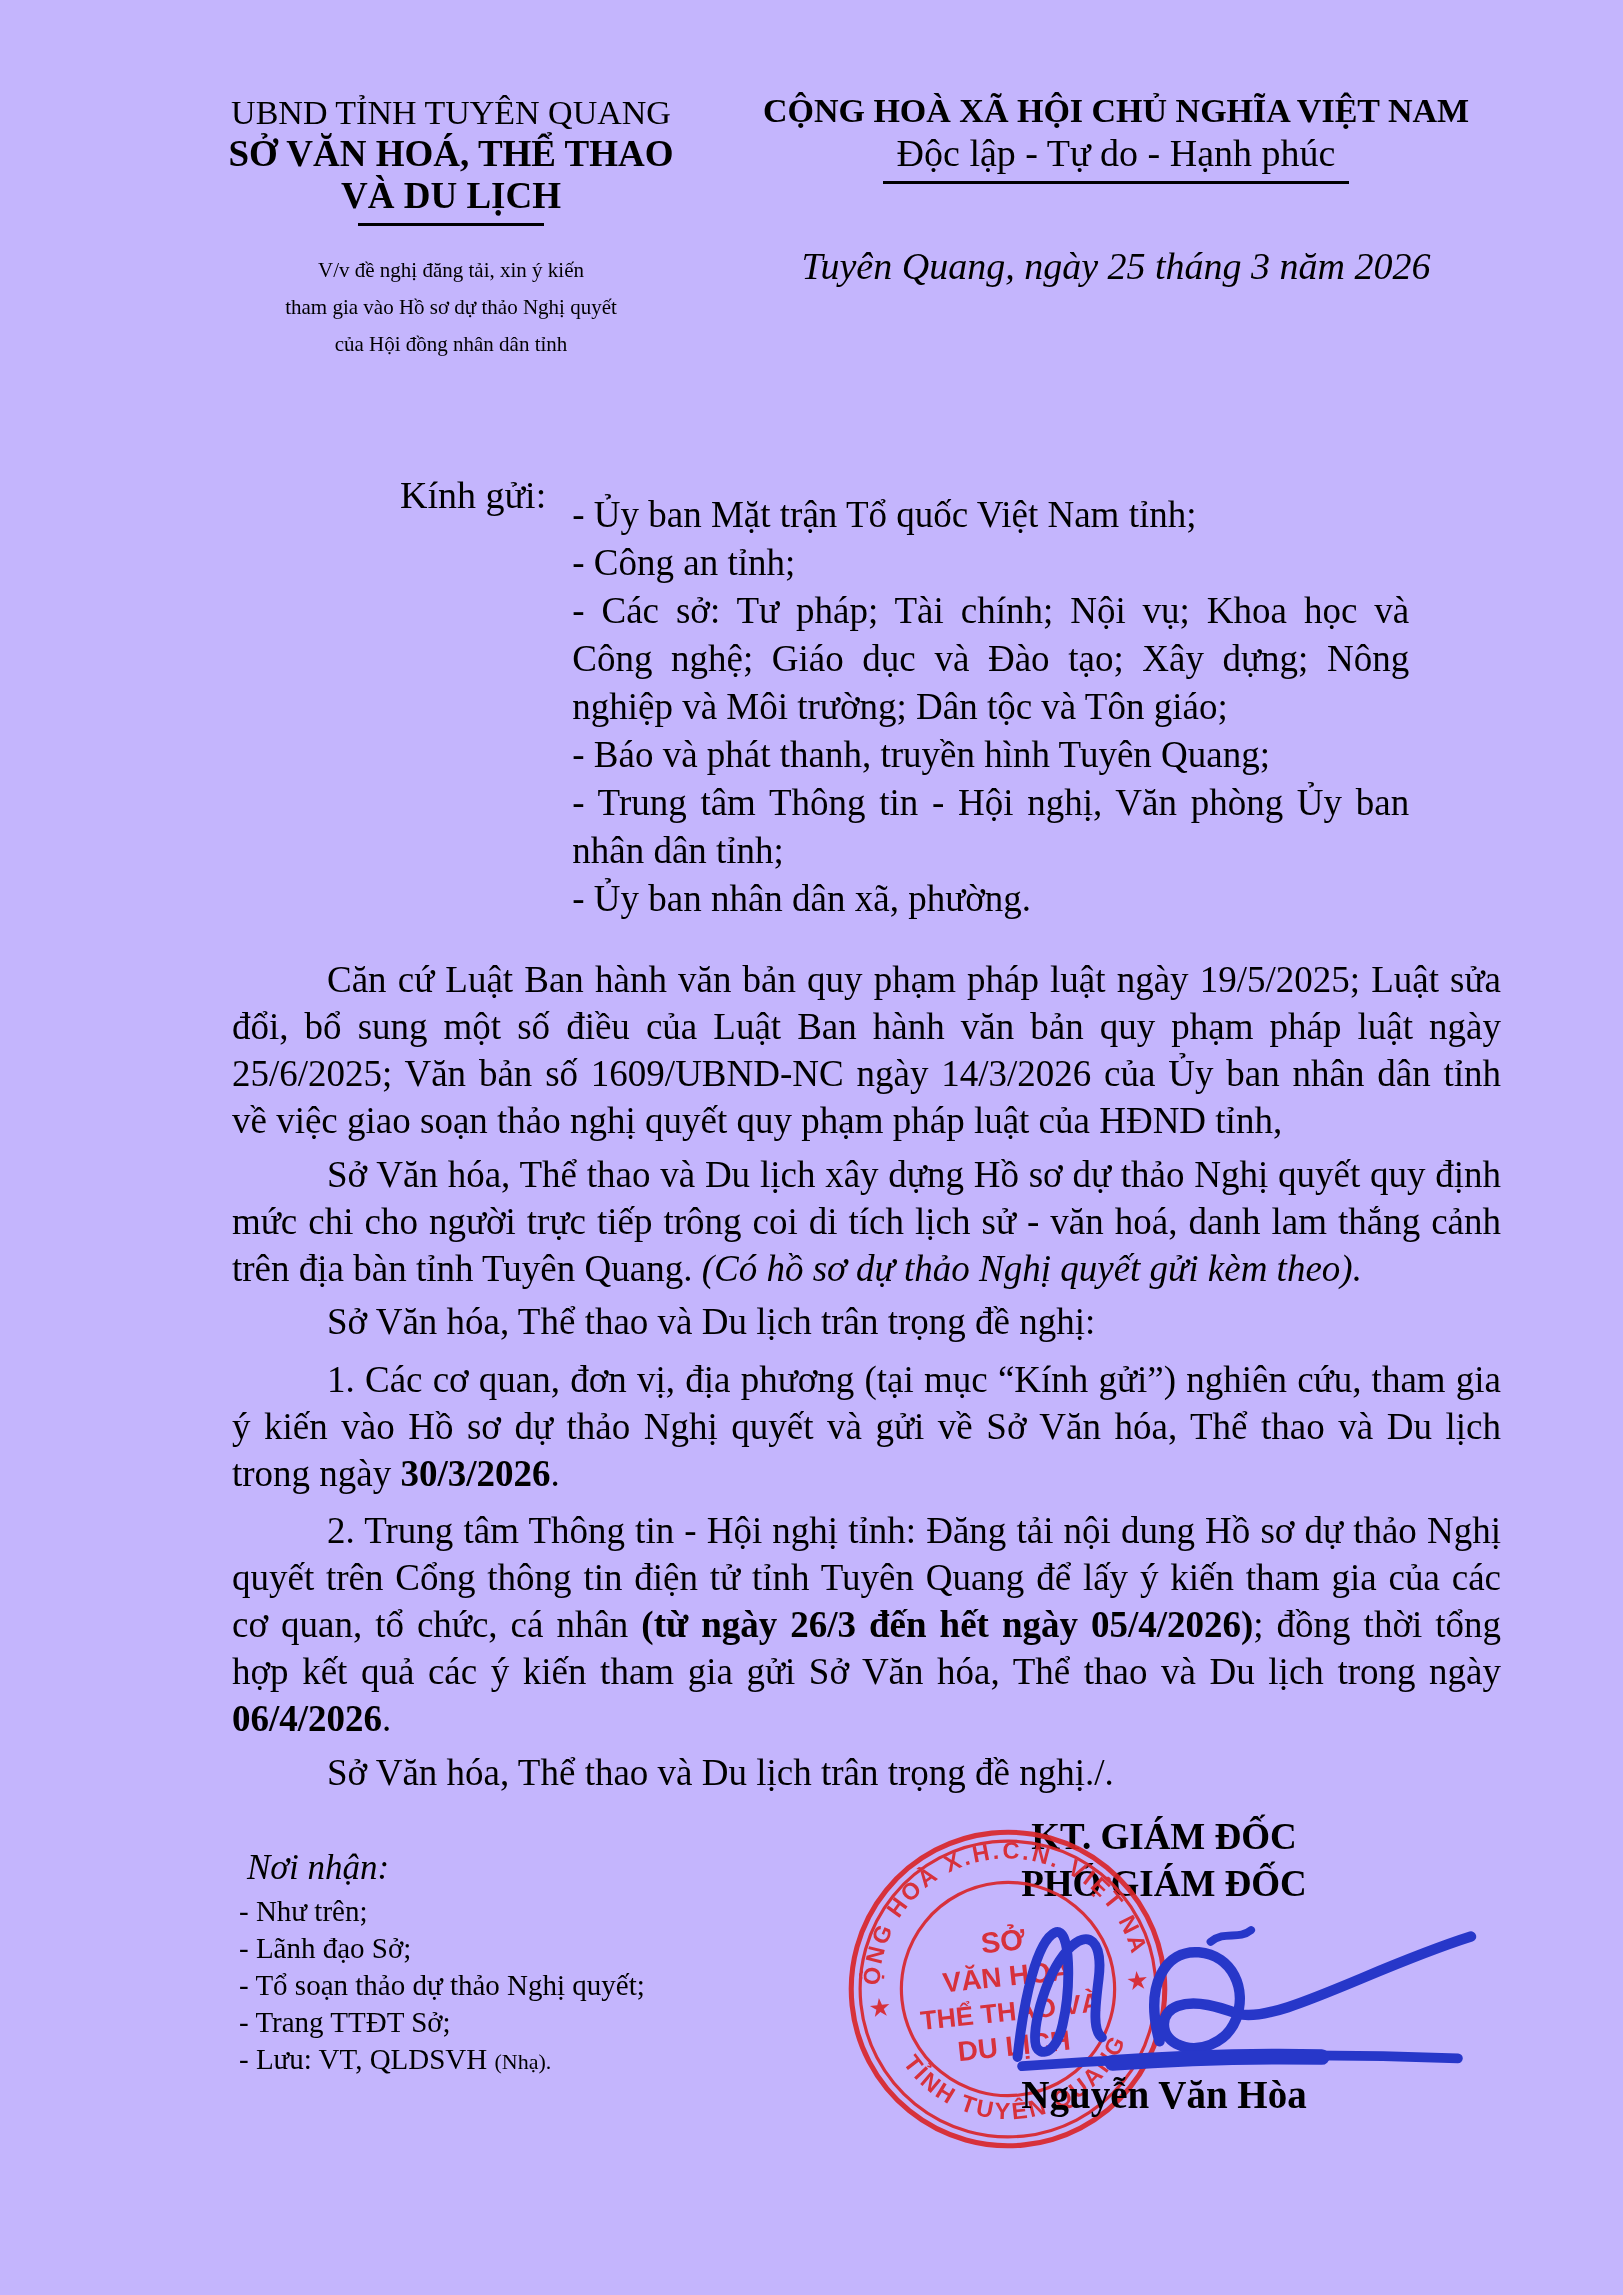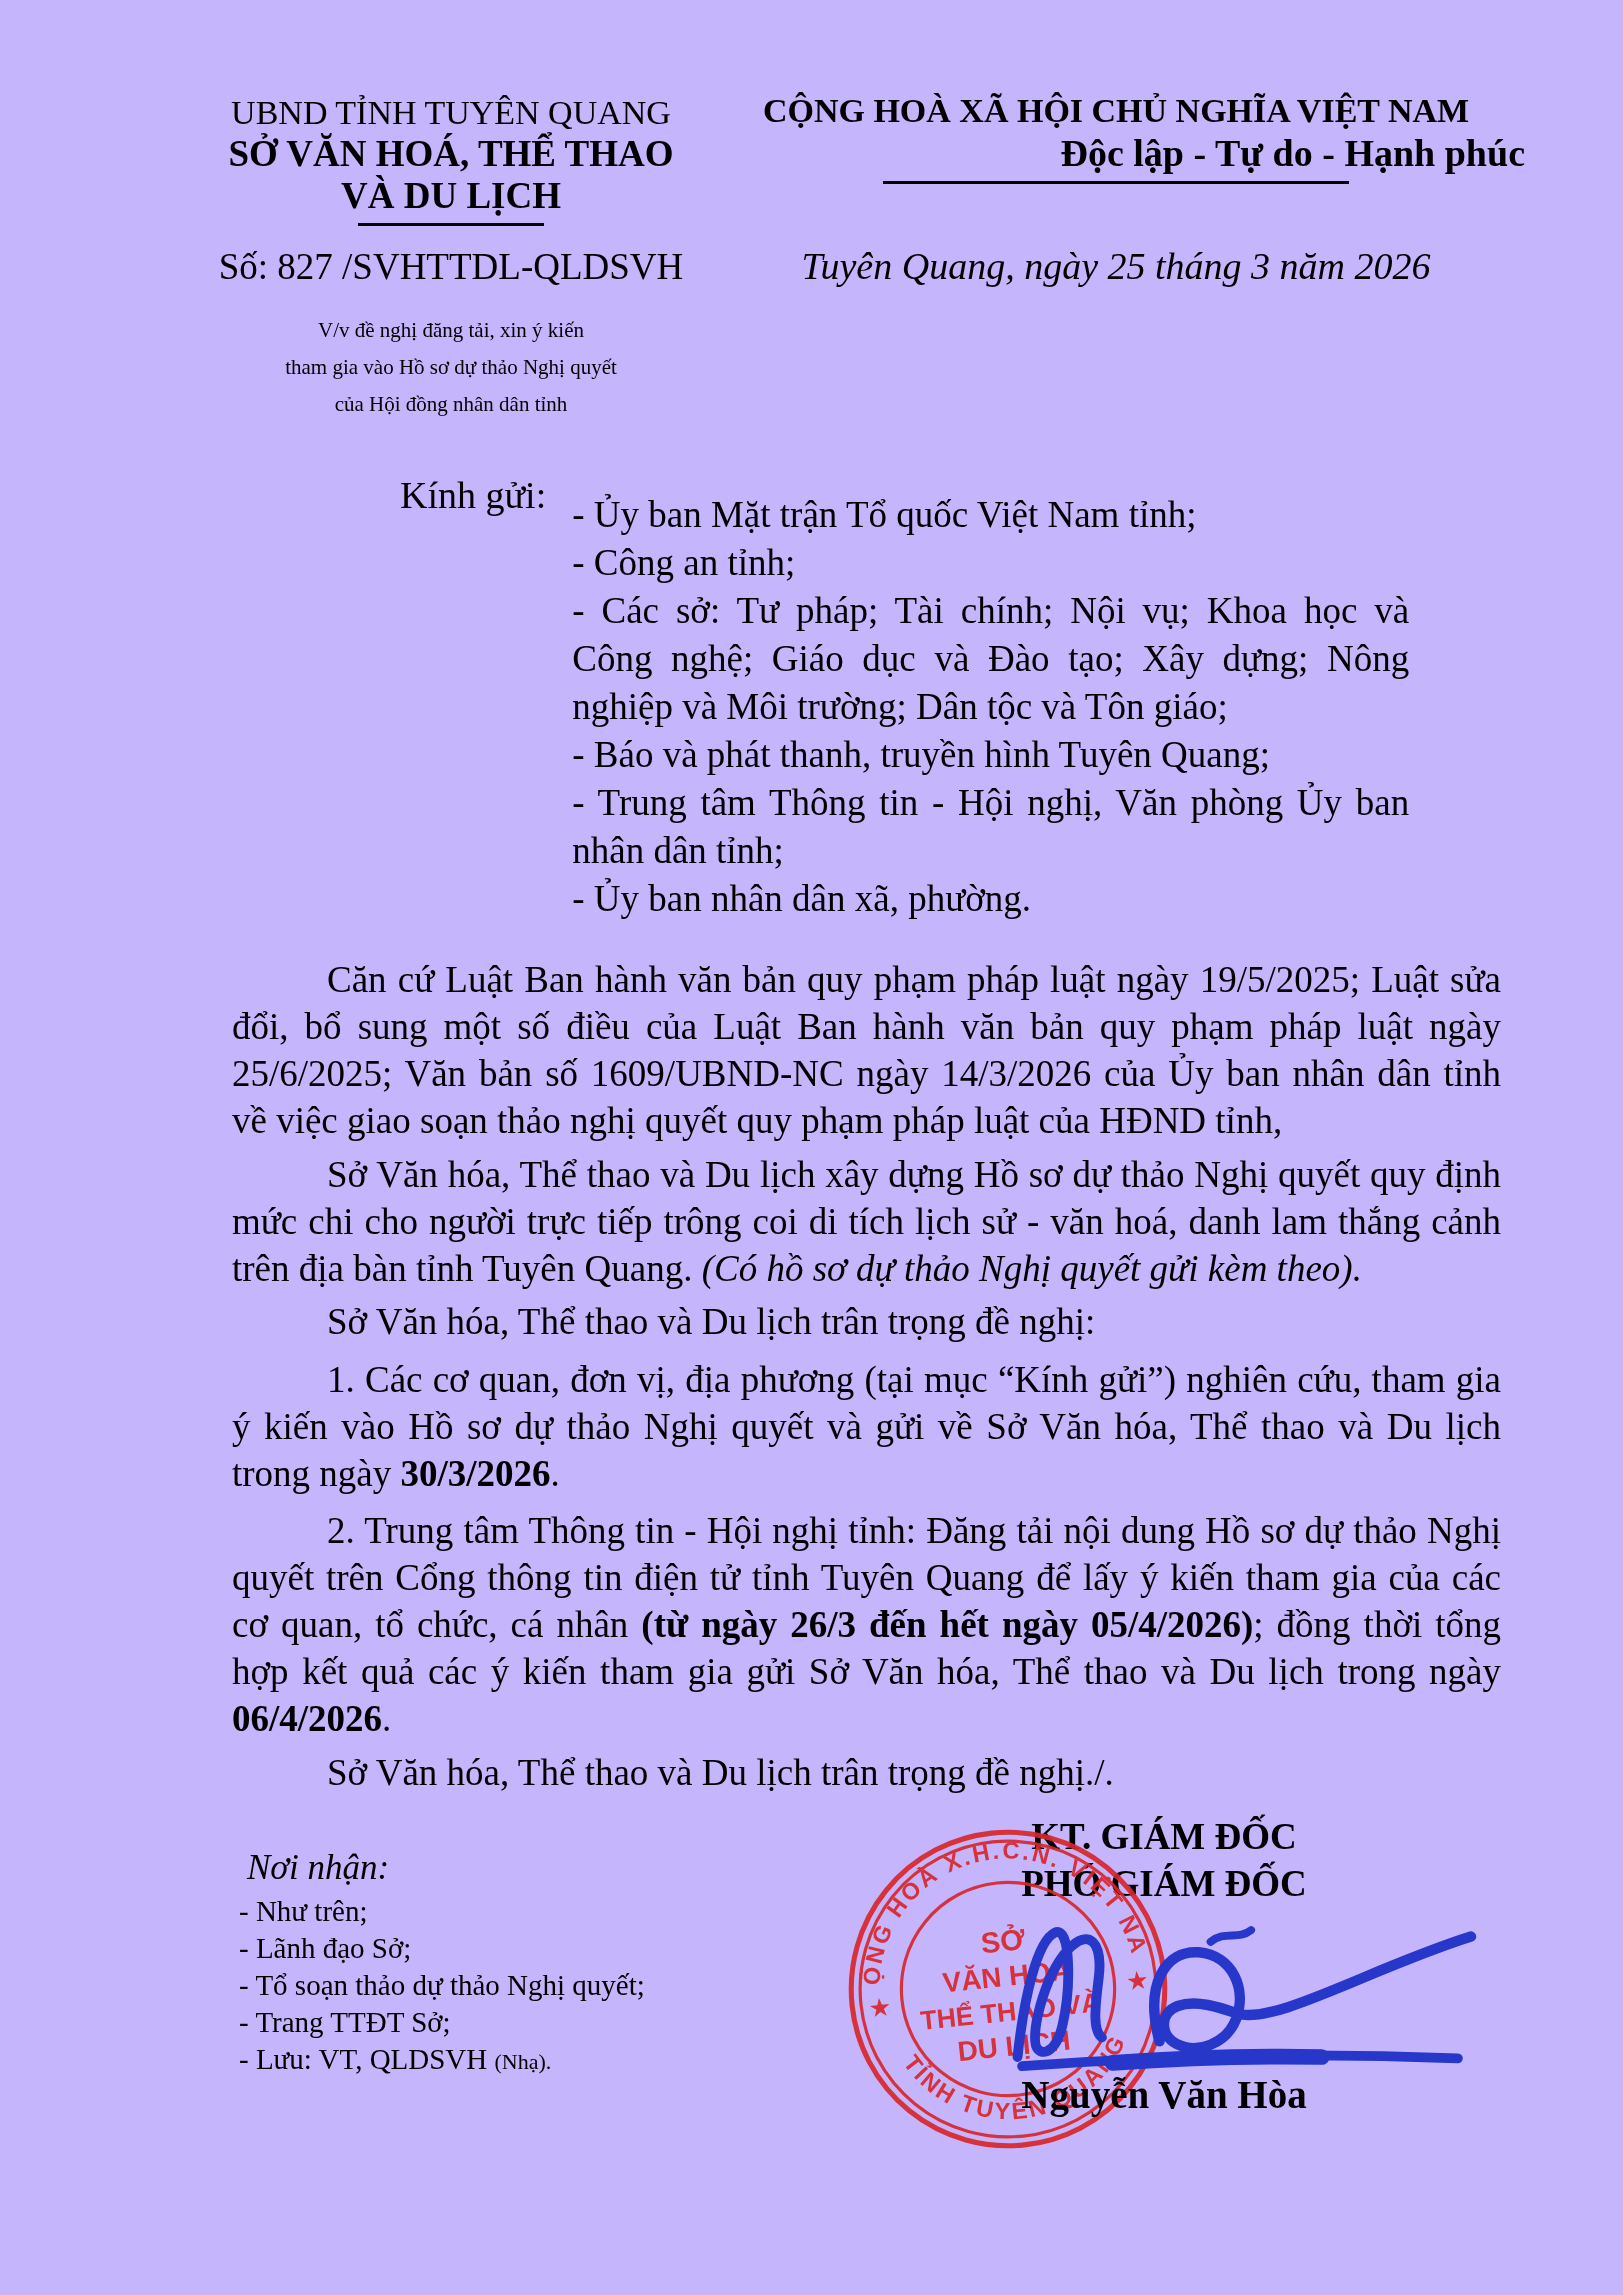--- a/index.html
+++ b/index.html
@@ -14,21 +14,21 @@
   
   .hdr-left{position:absolute;left:111px;top:92px;width:680px;text-align:center;}
   .hdr-left .l1{font-size:34px;line-height:41px;}
   .hdr-left .l2{font-size:37px;line-height:42px;font-weight:bold;}
   .hdr-left .l3{font-size:37px;line-height:42px;font-weight:bold;}
   .hdr-rule-left{display:inline-block;width:186px;border-bottom:3.9px solid #000;margin-top:3.9px;}
   .hdr-num{font-size:37px;line-height:43px;margin-top:17px;}
   .hdr-subject{margin-top:24px;font-size:21px;line-height:37px;}
   .hdr-right{position:absolute;left:707px;top:90px;width:818px;text-align:center;}
   .hdr-right .r1{font-size:34px;line-height:41px;font-weight:bold;}
-  .hdr-right .r2{font-size:38px;line-height:44px;font-weight:bold;text-align:right;}
+  .hdr-right .r2{font-size:38px;line-height:44px;font-weight:normal;}
   .hdr-rule-right{display:inline-block;width:466px;border-bottom:3.9px solid #000;margin-top:1.3px;}
   .hdr-date{font-size:38px;line-height:44px;font-style:italic;margin-top:58px;}
   
   .salute{position:absolute;left:400px;top:471px;display:flex;}
   .salute-label{font-size:38px;line-height:48px;white-space:nowrap;}
   .salute-list{margin-left:26px;margin-top:19.6px;width:837px;font-size:37px;line-height:48px;text-align:justify;}
   .salute-list .rcp{margin:0;}
   
   .docbody{position:absolute;left:232px;top:956px;width:1269px;
     font-size:37px;line-height:47px;text-align:justify;}
@@ -53,21 +53,20 @@
 </head>
 <body>
 
 <div class="page">
 
   <div class="hdr-left">
     <div class="l1">UBND TỈNH TUYÊN QUANG</div>
     <div class="l2">SỞ VĂN HOÁ, THỂ THAO</div>
     <div class="l3">VÀ DU LỊCH</div>
     <div><span class="hdr-rule-left"></span></div>
-    <div class="hdr-num">Số: 827 /SVHTTDL-QLDSVH</div>
     <div class="hdr-subject">
       <div>V/v đề nghị đăng tải, xin ý kiến</div>
       <div>tham gia vào Hồ sơ dự thảo Nghị quyết</div>
       <div>của Hội đồng nhân dân tỉnh</div>
     </div>
   </div>
 
   <div class="hdr-right">
     <div class="r1">CỘNG HOÀ XÃ HỘI CHỦ NGHĨA VIỆT NAM</div>
     <div class="r2">Độc lập - Tự do - Hạnh phúc</div>

